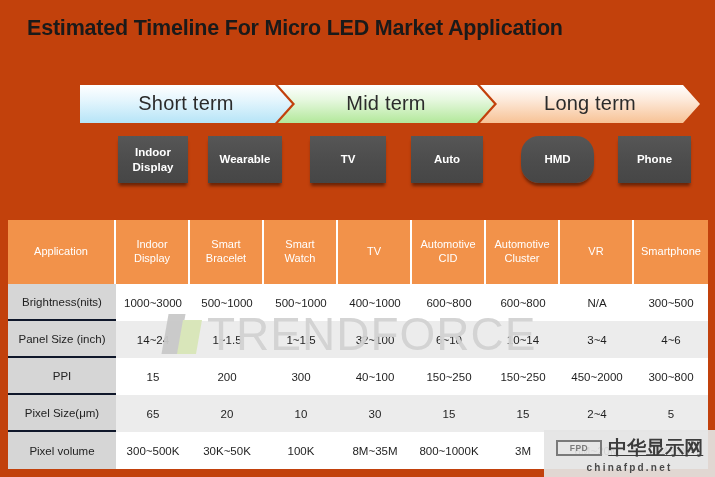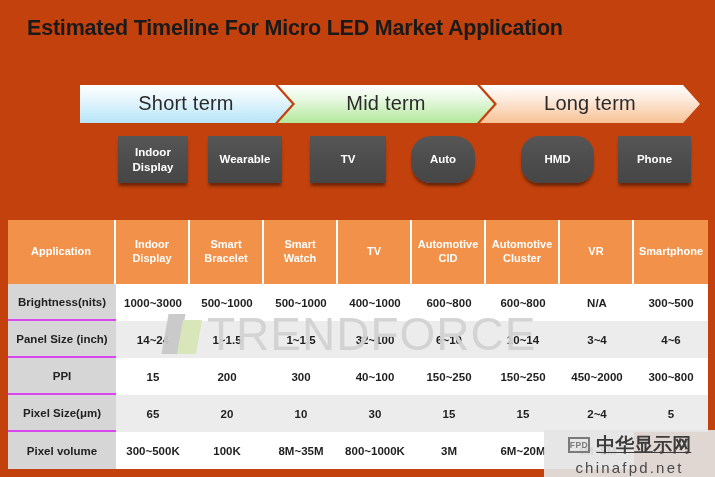--- a/index.html
+++ b/index.html
@@ -52,40 +52,40 @@
     position: absolute; top: 0; height: 47px;
     background: linear-gradient(to bottom, #565656 0%, #4c4c4c 55%, #464646 100%);
     color: #ffffff; font-size: 11.5px; font-weight: bold;
     display: flex; align-items: center; justify-content: center;
     text-align: center; line-height: 1.22;
     box-shadow: 0 4px 3px -1px rgba(0,0,0,.45);
   }
   .badge i { font-style: normal; }
 
   
-  #table { position: absolute; left: 8px; top: 220px; width: 700px; font-weight: bold; }
+  #table { position: absolute; left: 8px; top: 220px; width: 700px; }
   .trow { display: flex; width: 100%; }
   .cell {
     display: flex; align-items: center; justify-content: center;
     text-align: center; position: relative; z-index: 2;
   }
   
   #thead .cell {
     height: 64px; background: #F2924A; color: #ffffff;
     font-size: 11px; line-height: 1.25;
     border-right: 2px solid #ffffff;
   }
   #thead .cell:last-child { border-right: none; }
   
   .trow.body .cell {
     height: 37px; font-size: 11.5px; color: #1f1f1f;
   }
   .trow.body .cell.label {
     background: #d6d6d6; color: #222; font-size: 11.5px;
-    border-bottom: 2px solid #d946ef;
+    border-bottom: 2px solid #0f172a;
   }
   .trow.body.shade .cell:not(.label) { background: #ececec; }
   .trow.body:not(.shade) .cell:not(.label) { background: #ffffff; }
   .trow.body:last-child .cell.label { border-bottom: none; }
 
   
   .c0 { width: 108px; flex: none; }
   .c1,.c2,.c3,.c4,.c5,.c6,.c7,.c8 { width: 74px; flex: none; }
 
   
@@ -115,28 +115,28 @@
 
   #wm-fpd {
     position: absolute; right: 0px; top: 430px; width: 171px; height: 47px;
     background: rgba(228,228,228,.92); z-index: 4;
     display: flex; flex-direction: column; align-items: center;
     justify-content: center; pointer-events: none;
   }
   #wm-fpd .line1 { display: flex; align-items: center; gap: 6px; }
   #wm-fpd .fpd-box {
     border: 2px solid #7a7a7a; color: #7a7a7a; font-size: 8.5px;
-    font-weight: bold; padding: 1px 0; letter-spacing: .5px;
+    font-weight: bold; padding: 1px 12px; letter-spacing: .5px;
   }
   #wm-fpd .cn {
     font-size: 19px; font-weight: bold; color: #3c3c3c;
     font-family: "DejaVu Sans", sans-serif; letter-spacing: 0px; text-decoration: underline;
   }
   #wm-fpd .line2 {
-    font-size: 15px; font-weight: normal; color: #4a4a4a;
+    font-size: 10px; font-weight: bold; color: #4a4a4a;
     letter-spacing: 2.2px; margin-top: 1px;
   }
 </style>
 </head>
 <body>
 
 <div id="page">
 
   <div id="title">Estimated Timeline For Micro LED Market Application</div>
 
@@ -155,21 +155,21 @@
   <div id="badges">
     <div class="badge" id="b0" style="left:118px;width:70px;">
       <div><i>Indoor</i><br><i>Display</i></div>
     </div>
     <div class="badge" id="b1" style="left:208px;width:74px;">
       <i>Wearable</i>
     </div>
     <div class="badge" id="b2" style="left:310px;width:76px;">
       <i>TV</i>
     </div>
-    <div class="badge" id="b3" style="left:411px;width:64px;border-radius:20px;">
+    <div class="badge" id="b3" style="left:411px;width:72px;">
       <i>Auto</i>
     </div>
     <div class="badge" id="b4" style="left:521px;width:73px;border-radius:18px;">
       <i>HMD</i>
     </div>
     <div class="badge" id="b5" style="left:618px;width:73px;">
       <i>Phone</i>
     </div>
   </div>
 
@@ -253,20 +253,21 @@
       <div class="cell c4">30</div>
       <div class="cell c5">15</div>
       <div class="cell c6">15</div>
       <div class="cell c7">2~4</div>
       <div class="cell c8">5</div>
     </div>
 
     <div class="trow body">
       <div class="cell c0 label">Pixel volume</div>
       <div class="cell c1">300~500K</div>
+      <div class="cell c2">30K~50K</div>
       <div class="cell c3">100K</div>
       <div class="cell c4">8M~35M</div>
       <div class="cell c5">800~1000K</div>
       <div class="cell c6">3M</div>
       <div class="cell c7">6M~20M</div>
       <div class="cell c8">4M~8M</div>
     </div>
   </div>
 
   <div id="wm-fpd">

